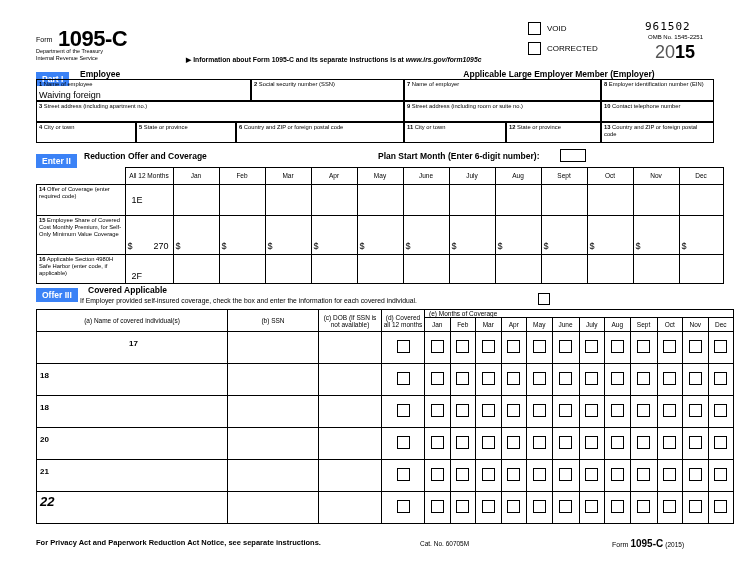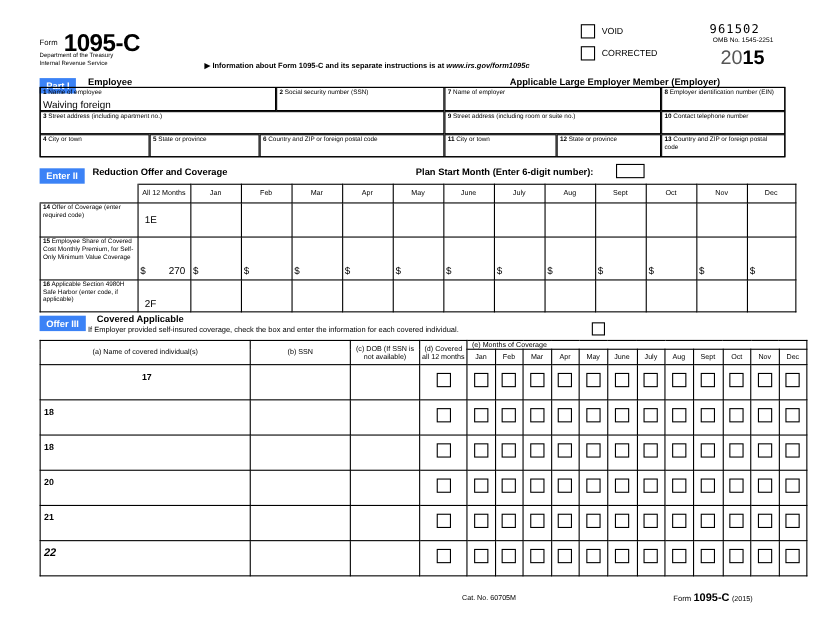--- a/index.html
+++ b/index.html
@@ -409,21 +409,21 @@
         <td class="ctr"><span class="smallbox"></span></td>
         <td class="ctr"><span class="smallbox"></span></td>
         <td class="ctr"><span class="smallbox"></span></td>
         <td class="ctr"><span class="smallbox"></span></td>
         <td class="ctr"><span class="smallbox"></span></td>
         <td class="ctr"><span class="smallbox"></span></td>
       </tr>
 
       <tr>
         <td style="height:31px; vertical-align:top;">
-          <span class="b" style="font-size:10px; padding-left:3px;font-style:italic;">22</span>
+          <span class="b" style="font-size:13px; padding-left:3px;font-style:italic;">22</span>
           <span class="fld-val"></span>
         </td>
         <td></td>
         <td></td>
         <td class="ctr"><span class="smallbox"></span></td>
         <td class="ctr"><span class="smallbox"></span></td>
         <td class="ctr"><span class="smallbox"></span></td>
         <td class="ctr"><span class="smallbox"></span></td>
         <td class="ctr"><span class="smallbox"></span></td>
         <td class="ctr"><span class="smallbox"></span></td>
@@ -432,20 +432,21 @@
         <td class="ctr"><span class="smallbox"></span></td>
         <td class="ctr"><span class="smallbox"></span></td>
         <td class="ctr"><span class="smallbox"></span></td>
         <td class="ctr"><span class="smallbox"></span></td>
         <td class="ctr"><span class="smallbox"></span></td>
       </tr>
     </tbody>
       </table>
   </div>
 
+  <div class="abs footer-left">For Privacy Act and Paperwork Reduction Act Notice, see separate instructions.</div>
   <div class="abs footer-mid">Cat. No. 60705M</div>
   <div class="abs footer-right">
     <span style="font-weight:normal; font-size:7px;">Form</span>
     <span style="font-size:10px; font-weight:bold;">1095-C</span>
     <span style="font-weight:normal; font-size:6.5px;">(2015)</span>
   </div>
 
 </div>
 
 </body></html>

